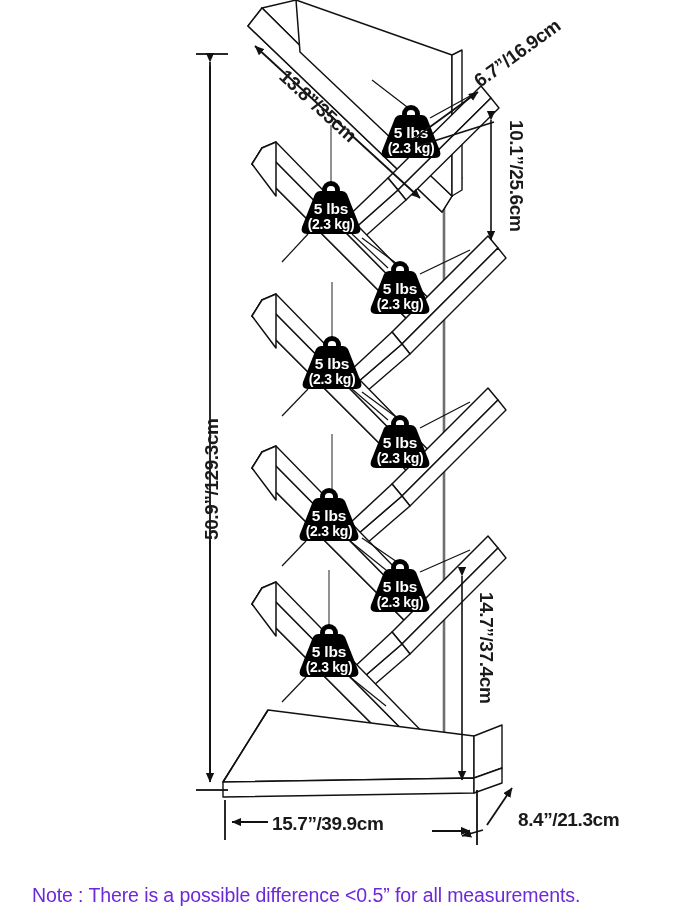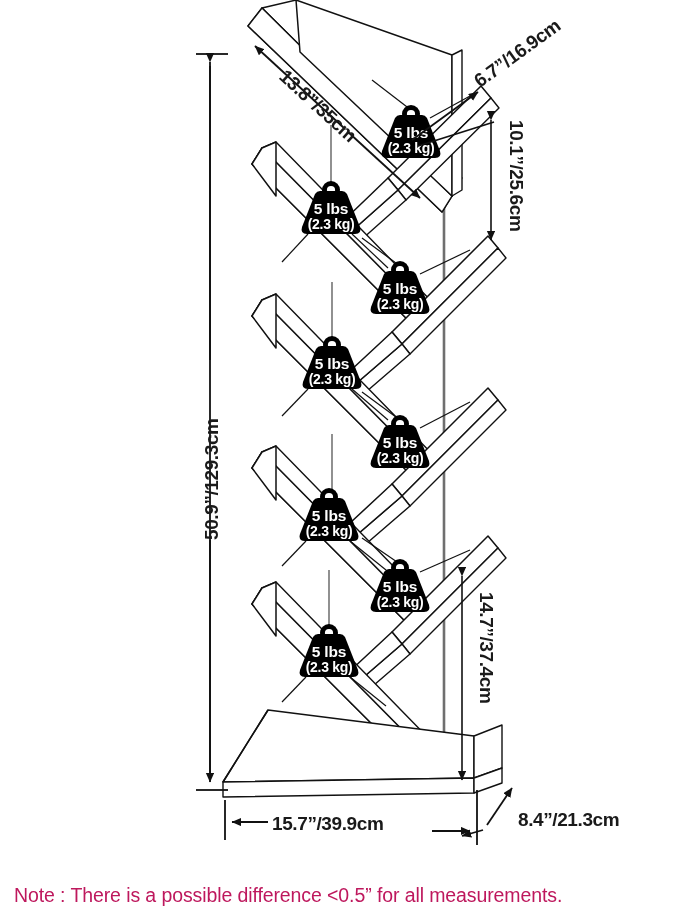--- a/index.html
+++ b/index.html
@@ -8,26 +8,26 @@
     width:679px;height:920px;
     font-family:"Liberation Sans", sans-serif;
     color:#1a1a1a;
     overflow:hidden;
     position:relative;
   }
   #diagram-root{position:relative;width:679px;height:920px;}
   svg#scene{position:absolute;left:0;top:0;width:679px;height:920px;}
   .note-line{
     position:absolute;
-    left:14px;
+    left:32px;
     top:884px;
     font-family:"Liberation Sans", sans-serif;
     font-size:19.5px;
     letter-spacing:-0.1px;
-    color:#be185d;
+    color:#6d28d9;
     white-space:nowrap;
   }
   text{font-family:"Liberation Sans", sans-serif;}
   .dimtxt{
     font-size:19px;
     font-weight:bold;
     fill:#1a1a1a;
     letter-spacing:-0.4px;
   }
   .badge-lbs{

